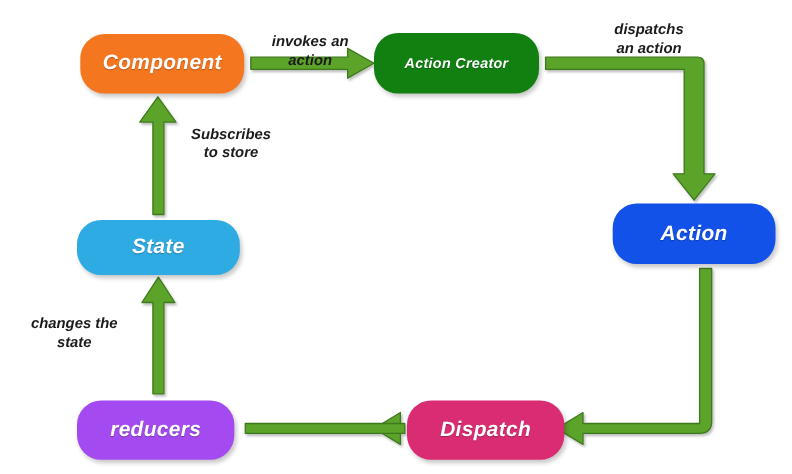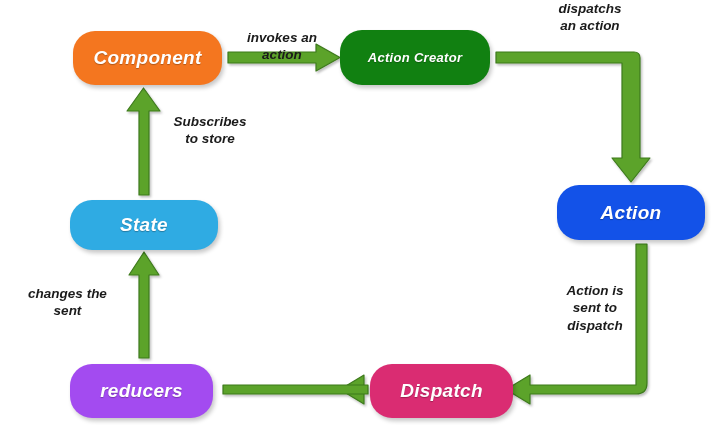--- a/index.html
+++ b/index.html
@@ -38,21 +38,21 @@
     font-size:13.5px;
     font-weight:bold;
     font-style:italic;
     line-height:1.28;
     text-align:center;
     z-index:4;
     white-space:pre-line;
     user-select:none;
   }
   #label-invokes{left:222px;top:5px;width:120px;margin-top:24px;}
-  #label-dispatchs{left:530px;top:0;width:120px;text-align:center;}
+  #label-dispatchs{left:530px;top:18px;width:120px;text-align:center;}
   #label-sent-dispatch{left:540px;top:282px;width:110px;}
   #label-receives{left:8px;top:108px;width:140px;}
   #label-subscribes{left:155px;top:113px;width:110px;}
   #label-changes{left:10px;top:285px;width:115px;}
 </style>
 </head>
 <body>
 
 <div id="canvas">
 
@@ -104,24 +104,21 @@
   <div class="node" id="node-state">
     <span class="node-label">State</span>
   </div>
 
   <div class="edge-label" id="label-invokes">invokes an
 action</div>
 
   <div class="edge-label" id="label-dispatchs">dispatchs
 an action</div>
 
-  <div class="edge-label" id="label-sent-dispatch">Action is
-sent to
-dispatch</div>
 
   <div class="edge-label" id="label-changes">changes the
-sent</div>
+state</div>
 
 
   <div class="edge-label" id="label-subscribes">Subscribes
 to store</div>
 
 </div>
 
 </body></html>

